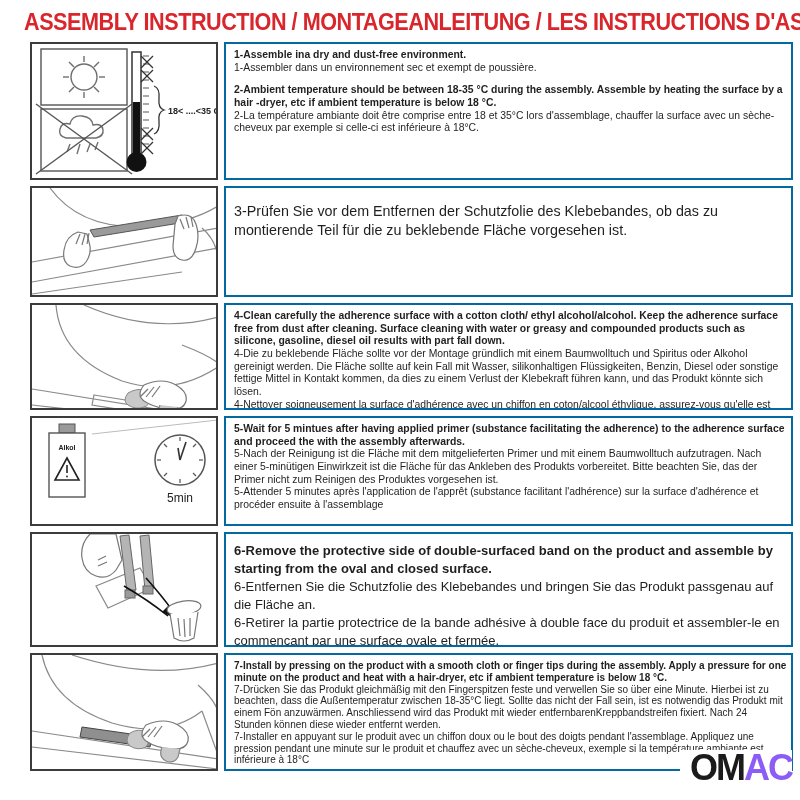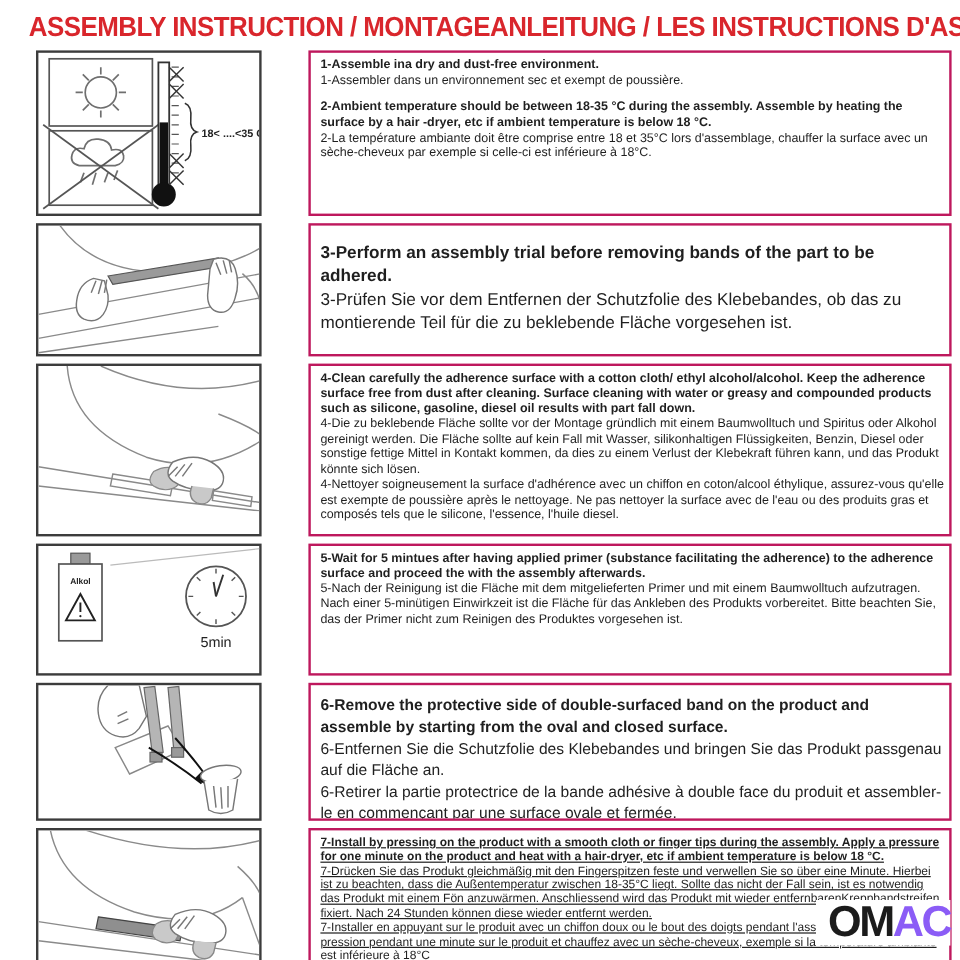--- a/index.html
+++ b/index.html
@@ -1,22 +1,22 @@
 <!DOCTYPE html>
 <html><head>
 <meta charset="utf-8">
 <style>
   html,body{margin:0;padding:0;background:#ffffff;}
   body{width:800px;height:800px;position:relative;font-family:"Liberation Sans",sans-serif;color:#1f1f1f;overflow:hidden;}
   .page-title{margin:9px 0 6px 0;text-align:center;color:#d9262c;font-weight:bold;font-size:23px;letter-spacing:-0.5px;transform:scaleX(0.94);white-space:nowrap;}
   .rows{margin:0 7px 0 30px;}
   .row{display:flex;gap:6px;margin-bottom:6px;}
   .icon-cell{width:188px;flex:0 0 188px;border:2px solid #3c3c3c;box-sizing:border-box;background:#fff;overflow:hidden;}
-  .text-cell{flex:1;border:2px solid #be185d;box-sizing:border-box;padding:5px 4px 3px 8px;overflow:hidden;background:#fff;margin-left:33px;}
-  .h-a{height:138px;} .h-b{height:111px;} .h-c{height:144px;} .h-d{height:110px;} .h-e{height:115px;} .h-f{height:118px;text-decoration:underline;}
+  .text-cell{flex:1;border:2px solid #0369a1;box-sizing:border-box;padding:5px 4px 3px 8px;overflow:hidden;background:#fff;}
+  .h-a{height:138px;} .h-b{height:111px;} .h-c{height:107px;} .h-d{height:110px;} .h-e{height:115px;} .h-f{height:118px;}
   .small{font-size:10.4px;line-height:1.22;}
   .tight{font-size:10px;line-height:1.18;}
   .large{font-size:14.3px;line-height:1.36;padding-top:14px;}
   .medium{font-size:13px;line-height:1.38;padding-top:8px;}
   .en{font-weight:bold;}
   .para2{margin-top:10px;}
   svg{display:block;}
   svg text{font-family:"Liberation Sans",sans-serif;}
   .logo{position:absolute;top:750px;right:8px;background:#ffffff;padding:0 0 2px 10px;font-weight:bold;font-size:36px;letter-spacing:-2px;line-height:1;}
   .logo .lg-black{color:#1b1b1b;text-align:center;} .logo .lg-red{color:#8b5cf6;}
@@ -117,21 +117,20 @@
         </g>
         <g fill="#ffffff" stroke="#777" stroke-width="1.2">
           <path d="M146,28 q14,-4 18,8 q4,12 0,24 q-4,14 -14,12 q-9,-2 -9,-14 l2,-22 z"></path>
           <line x1="148" y1="31" x2="152" y2="41"></line>
             <line x1="154" y1="29" x2="157" y2="40"></line>
             <line x1="159" y1="29" x2="161" y2="39"></line>
         </g>
       </svg>
     </div>
     <div class="text-cell h-b large">
-      <div class="en">3-Perform an assembly trial before removing bands of the part to be adhered.</div>
       <div class="de">3-Prüfen Sie vor dem Entfernen der Schutzfolie des Klebebandes, ob das zu montierende Teil für die zu beklebende Fläche vorgesehen ist.</div>
     </div>
   </div>
 
   <div class="row">
     <div class="icon-cell h-c">
       <svg width="188" height="121" viewBox="0 0 188 121">
         <g stroke="#8a8a8a" fill="none" stroke-width="1.2">
           <path d="M24,0 Q28,52 90,76 Q140,92 186,62"></path>
           <path d="M52,0 Q120,30 186,12"></path>
@@ -184,20 +183,21 @@
           </g>
           <line x1="148" y1="42" x2="154" y2="24" stroke="#333" stroke-width="1.6"></line>
           <line x1="148" y1="42" x2="146" y2="30" stroke="#333" stroke-width="1.6"></line>
           <text x="148" y="84" font-size="12" fill="#222" text-anchor="middle">5min</text>
         </g>
       </svg>
     </div>
     <div class="text-cell h-d small">
       <div class="en">5-Wait for 5 mintues after having applied primer (substance facilitating the adherence) to the adherence surface and proceed the with the assembly afterwards.</div>
       <div class="de">5-Nach der Reinigung ist die Fläche mit dem mitgelieferten Primer und mit einem Baumwolltuch aufzutragen. Nach einer 5-minütigen Einwirkzeit ist die Fläche für das Ankleben des Produkts vorbereitet. Bitte beachten Sie, das der Primer nicht zum Reinigen des Produktes vorgesehen ist.</div>
+      <div class="fr">5-Attender 5 minutes après l'application de l'apprêt (substance facilitant l'adhérence) sur la surface d'adhérence et procéder ensuite à l'assemblage</div>
     </div>
   </div>
 
   <div class="row">
     <div class="icon-cell h-e">
       <svg width="188" height="111" viewBox="0 0 188 111">
         <g fill="#ffffff" stroke="#777" stroke-width="1.2">
           <path d="M58,0 q-10,10 -8,24 q2,14 14,18 q12,4 20,-6 l6,-10 l-6,-26 z"></path>
           <line x1="66" y1="26" x2="74" y2="22"></line>
             <line x1="66" y1="32" x2="75" y2="28"></line>

